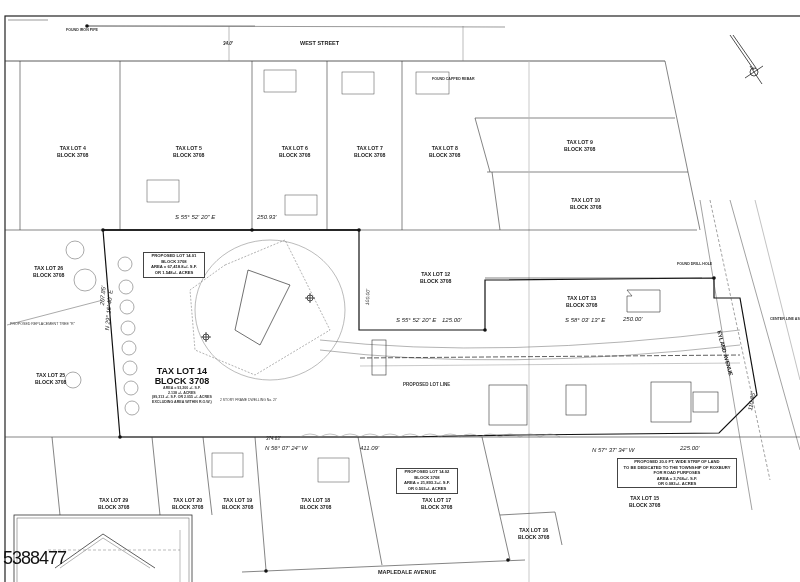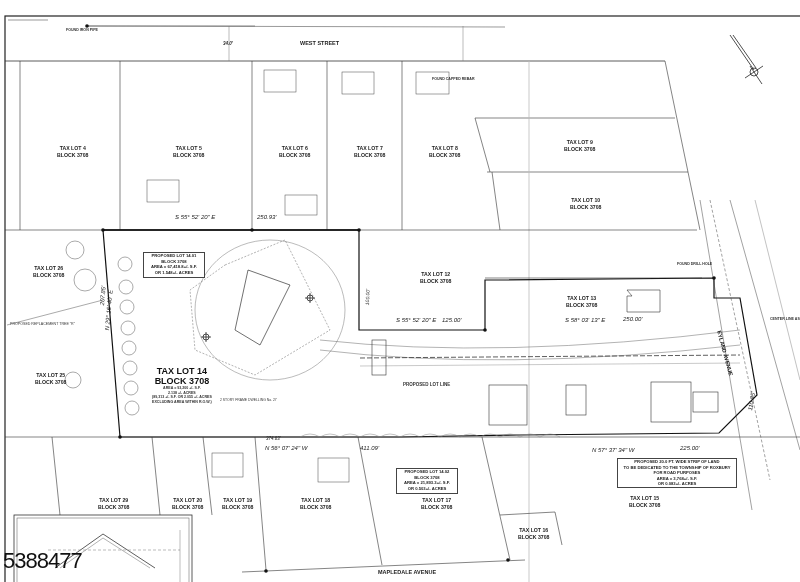--- a/index.html
+++ b/index.html
@@ -5,21 +5,21 @@
   html,body{margin:0;padding:0;background:#fff;}
   body{width:800px;height:582px;position:relative;overflow:hidden;font-family:"Liberation Sans",sans-serif;}
   #plan{position:absolute;left:0;top:0;width:800px;height:582px;}
   .lbl{position:absolute;font-weight:bold;font-size:5px;color:#222;text-align:center;line-height:7px;white-space:nowrap;}
   .lot{font-size:5.2px;}
   .big{font-size:9px;line-height:10px;color:#111;}
   .tiny{font-size:3.6px;line-height:4.5px;font-weight:normal;color:#333;}
   .dim{font-size:6px;font-weight:normal;color:#222;font-style:italic;}
   .box{position:absolute;border:1px solid #444;background:#fff;text-align:center;font-weight:bold;color:#222;}
   .box div{font-size:4.2px;line-height:5.5px;white-space:nowrap;}
-  .listing{position:absolute;left:3px;top:548px;font-size:22px;color:#111;font-family:"Liberation Sans",sans-serif;letter-spacing:-1px;}
+  .listing{position:absolute;left:3px;top:548px;font-size:18px;color:#111;font-family:"Liberation Sans",sans-serif;letter-spacing:-1px;}
   .street{font-size:5.5px;font-weight:bold;color:#222;}
 </style>
 </head>
 <body>
 
 <svg id="plan" viewBox="0 0 800 582" xmlns="http://www.w3.org/2000/svg">
 
   <rect x="5" y="16" width="800" height="570" fill="none" stroke="#222" stroke-width="1.2"></rect>
   <line x1="8" y1="20" x2="48" y2="20" stroke="#555" stroke-width="0.6"></line>
 

